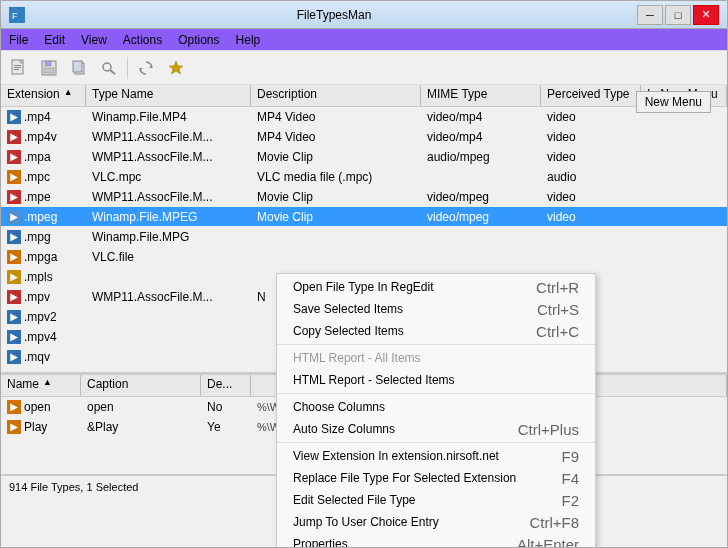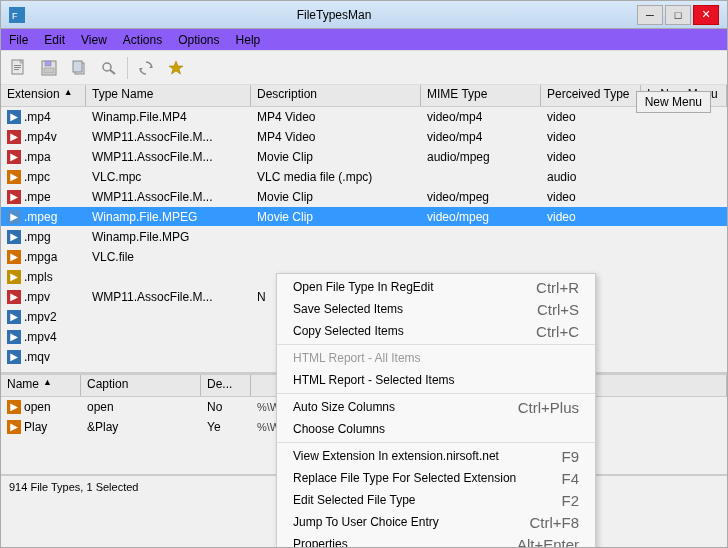--- a/index.html
+++ b/index.html
@@ -597,26 +597,26 @@
       <div class="ctx-item disabled">
         <span class="ctx-label">HTML Report - All Items</span>
         <span class="ctx-shortcut"></span>
       </div>
       <div class="ctx-item">
         <span class="ctx-label">HTML Report - Selected Items</span>
         <span class="ctx-shortcut"></span>
       </div>
       <div class="ctx-separator"></div>
       <div class="ctx-item">
+        <span class="ctx-label">Choose Columns</span>
+        <span class="ctx-shortcut"></span>
+      </div>
+      <div class="ctx-item">
         <span class="ctx-label">Auto Size Columns</span>
         <span class="ctx-shortcut">Ctrl+Plus</span>
-      </div>
-      <div class="ctx-item">
-        <span class="ctx-label">Choose Columns</span>
-        <span class="ctx-shortcut"></span>
       </div>
       <div class="ctx-separator"></div>
       <div class="ctx-item">
         <span class="ctx-label">View Extension In extension.nirsoft.net</span>
         <span class="ctx-shortcut">F9</span>
       </div>
       <div class="ctx-item">
         <span class="ctx-label">Replace File Type For Selected Extension</span>
         <span class="ctx-shortcut">F4</span>
       </div>

